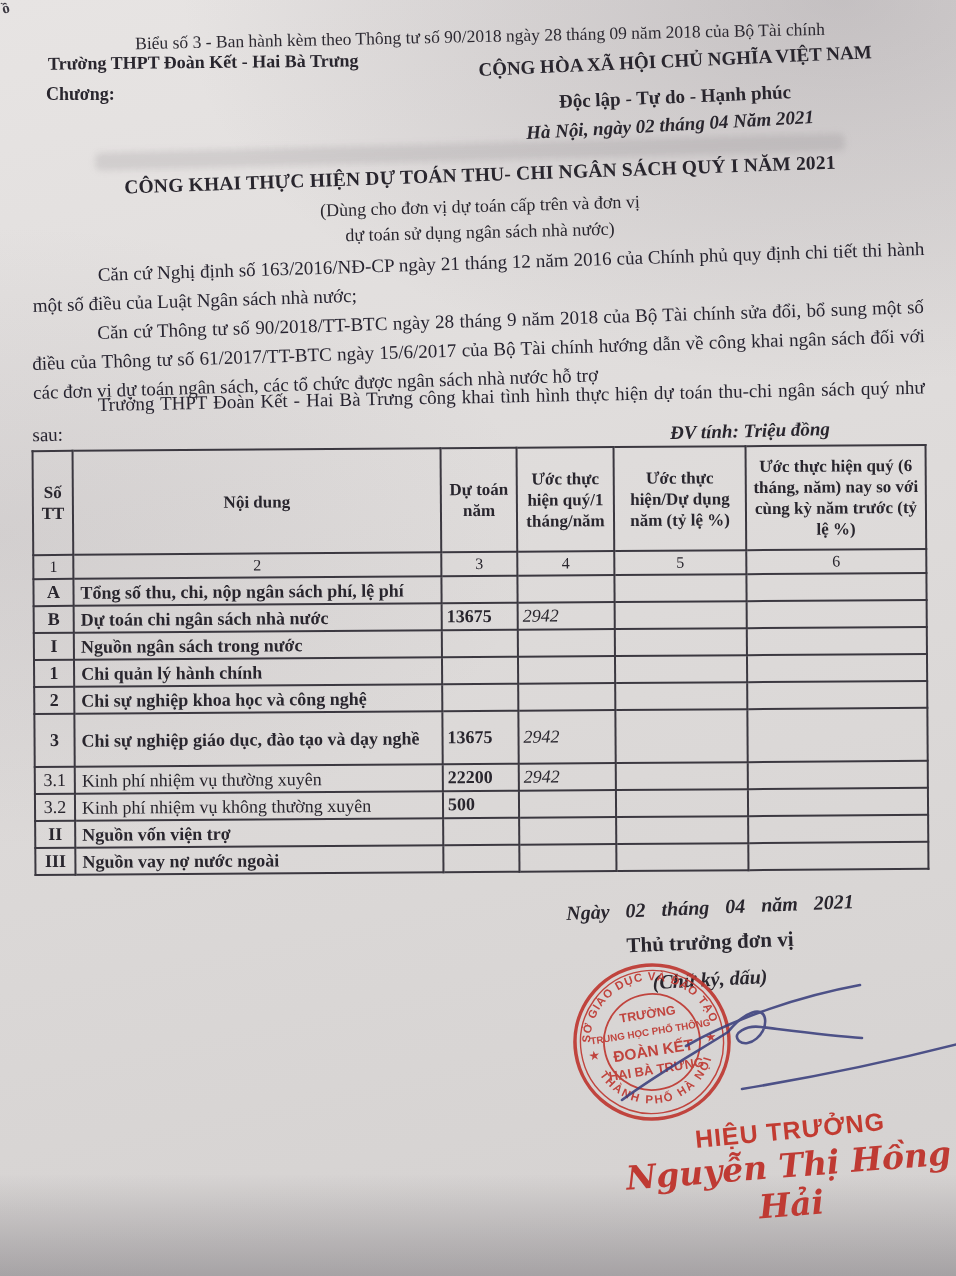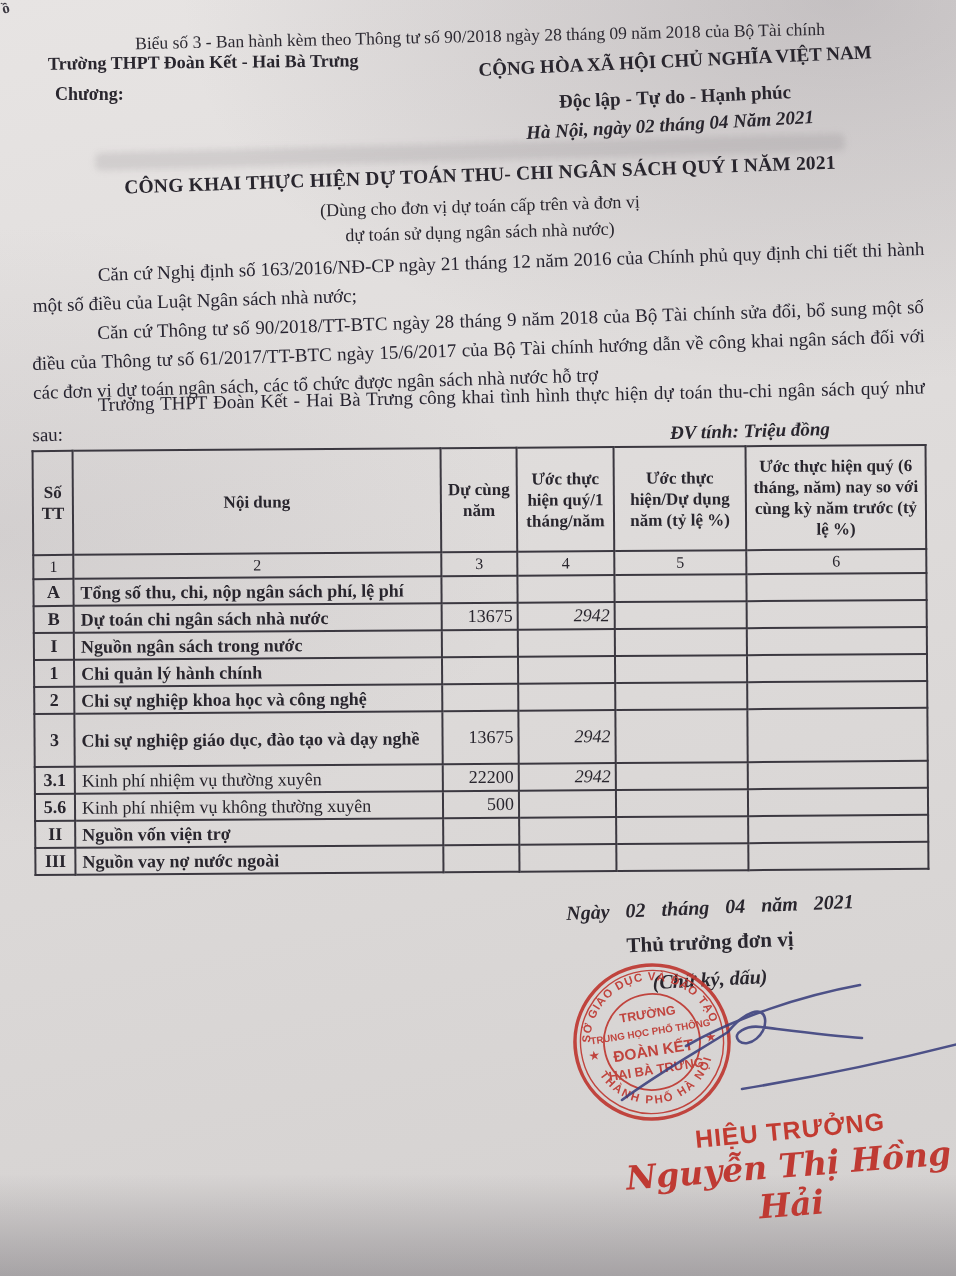--- a/index.html
+++ b/index.html
@@ -14,21 +14,21 @@
       linear-gradient(to top, rgba(95,91,98,.40), rgba(95,91,98,0) 8%),
       linear-gradient(168deg,#e7e4e3 0%,#dedbda 45%,#d4d1d0 100%);
   }
   .abs{position:absolute;}
   .ctr{text-align:center;}
 
   
   .corner-frag{left:2px;top:0px;font-size:15px;font-weight:bold;transform:rotate(-14deg);color:#3a3740;}
   .issuance{left:40px;top:26px;width:880px;font-size:17.5px;text-align:center;transform:rotate(-1.2deg);color:#2c2931;}
   .school-name{left:48px;top:52px;font-size:18px;font-weight:bold;transform:rotate(-0.6deg);}
-  .chapter{left:55px;top:84px;font-size:18px;font-weight:bold;}
+  .chapter{left:46px;top:84px;font-size:18px;font-weight:bold;}
   .motto1{left:440px;top:50px;width:470px;font-size:19px;font-weight:bold;text-align:center;transform:rotate(-2.6deg);}
   .motto2{left:470px;top:86px;width:410px;font-size:19px;font-weight:bold;text-align:center;transform:rotate(-2.4deg);}
   .dateline{left:470px;top:114px;width:400px;font-size:19px;font-weight:bold;font-style:italic;text-align:center;transform:rotate(-3.2deg);}
 
   .ghost{left:95px;top:143px;width:750px;height:18px;background:rgba(112,106,112,.17);filter:blur(3px);transform:rotate(-1.5deg);border-radius:6px;}
 
   .doc-title{left:30px;top:164px;width:900px;font-size:19.5px;font-weight:bold;text-align:center;letter-spacing:.2px;transform:rotate(-2deg);}
   .subtitle1{left:30px;top:196px;width:900px;font-size:18px;text-align:center;transform:rotate(-1.6deg);}
   .subtitle2{left:30px;top:222px;width:900px;font-size:18px;text-align:center;transform:rotate(-1.4deg);}
 
@@ -46,25 +46,25 @@
     font-family:"Liberation Serif",serif;color:#29262e;
   }
   .budget-table td,.budget-table th{
     border:2px solid #3b3840;padding:1px 4px;vertical-align:middle;overflow:hidden;
   }
   .t-head th{height:100px;font-size:17px;font-weight:bold;text-align:center;line-height:21px;}
   .t-num td{height:20px;font-size:16px;text-align:center;}
   .t-data td{height:23px;font-size:18px;}
   .row-tall td{height:49px;}
   .cell-stt{text-align:center;font-weight:bold;font-size:17px;}
-  .cell-stt.rg{font-weight:bold;}
+  .cell-stt.rg{font-weight:normal;}
   .cell-name{font-weight:bold;padding-left:6px !important;line-height:22px;}
   .cell-name.rg{font-weight:normal;}
-  .cell-v3{text-align:right;font-weight:normal;font-size:17px;}
-  .cell-v4{text-align:right;font-style:italic;font-size:17px;}
+  .cell-v3{text-align:left;font-weight:bold;font-size:17px;}
+  .cell-v4{text-align:left;font-style:italic;font-size:17px;}
 
   
   .sig-date{left:520px;top:896px;width:380px;font-size:20px;font-weight:bold;font-style:italic;text-align:center;word-spacing:11px;transform:rotate(-2.4deg);}
   .sig-title{left:520px;top:930px;width:380px;font-size:21px;font-weight:bold;text-align:center;transform:rotate(-2.2deg);}
   .sig-note{left:520px;top:968px;width:380px;font-size:20px;font-weight:bold;font-style:italic;text-align:center;transform:rotate(-3deg);}
   .stamp-wrap{left:564px;top:954px;width:176px;height:176px;transform:rotate(-9deg);opacity:.93;}
   .sig-strokes{left:0;top:0;width:956px;height:1276px;pointer-events:none;}
   .principal{left:660px;top:1116px;width:260px;font-size:25px;font-weight:bold;letter-spacing:1px;text-align:center;color:#c23b31;font-family:"Liberation Sans",sans-serif;transform:rotate(-5.5deg);}
   .principal-name{left:620px;top:1146px;width:340px;font-size:33px;font-weight:bold;font-style:italic;text-align:center;color:#bf3a33;font-family:"DejaVu Serif",serif;transform:rotate(-4.5deg);}
 
@@ -101,21 +101,21 @@
         <col style="width:368px">
         <col style="width:76px">
       <col style="width:97px">
         <col style="width:132px">
         <col style="width:180px">
     </colgroup>
     <tbody>
         <tr class="t-head">
       <th>Số TT</th>
       <th>Nội dung</th>
-      <th>Dự cùng năm</th>
+      <th>Dự toán năm</th>
       <th>Ước thực hiện quý/1 tháng/năm</th>
       <th>Ước thực hiện/Dự dụng năm (tỷ lệ %)</th>
       <th>Ước thực hiện quý (6 tháng, năm) nay so với cùng kỳ năm trước (tỷ lệ %)</th>
     </tr>
     <tr class="t-num">
       <td>1</td>
       <td>2</td>
       <td>3</td>
       <td>4</td>
       <td>5</td>
@@ -171,21 +171,21 @@
     </tr>
     <tr class="t-data">
       <td class="cell-stt rg">3.1</td>
       <td class="cell-name rg">Kinh phí nhiệm vụ thường xuyên</td>
       <td class="cell-v3">22200</td>
       <td class="cell-v4">2942</td>
       <td></td>
       <td></td>
     </tr>
     <tr class="t-data">
-      <td class="cell-stt rg">5.6</td>
+      <td class="cell-stt rg">3.2</td>
       <td class="cell-name rg">Kinh phí nhiệm vụ không thường xuyên</td>
       <td class="cell-v3">500</td>
       <td class="cell-v4"></td>
       <td></td>
       <td></td>
     </tr>
     <tr class="t-data">
       <td class="cell-stt">II</td>
       <td class="cell-name">Nguồn vốn viện trợ</td>
       <td class="cell-v3"></td>

